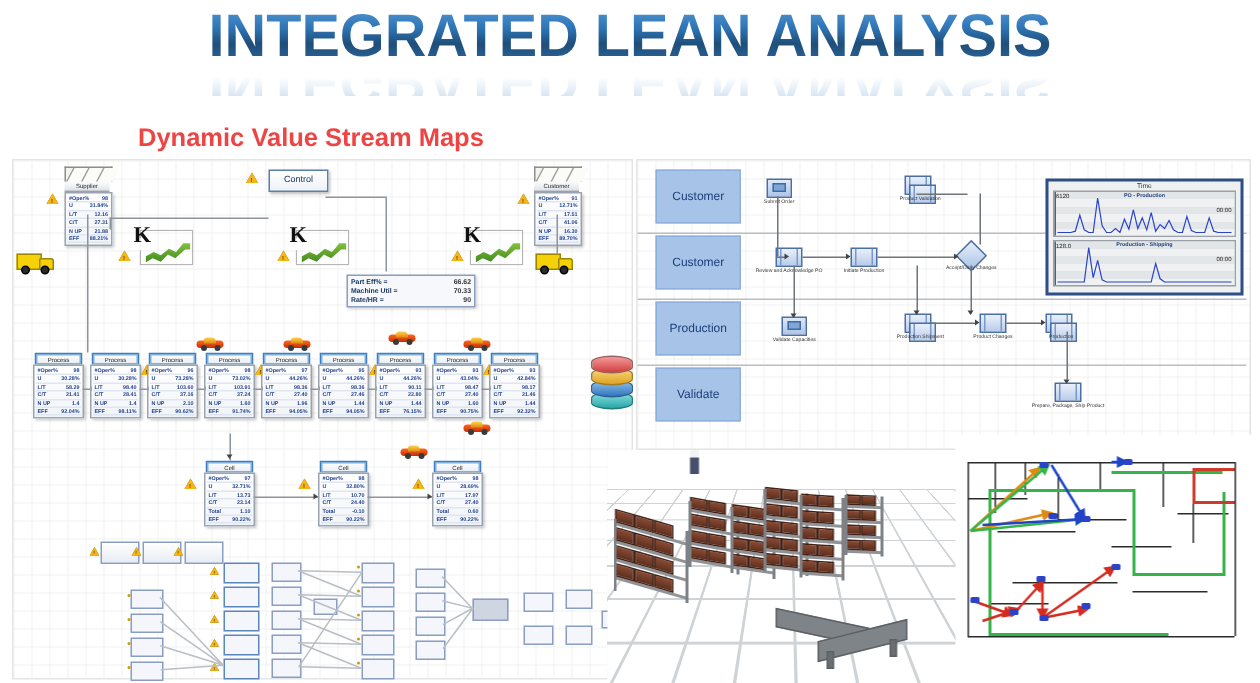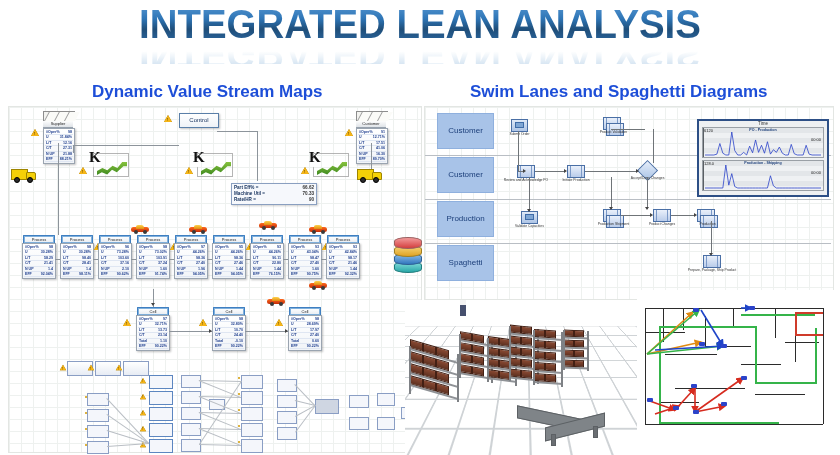--- a/index.html
+++ b/index.html
@@ -28,21 +28,21 @@
     transform:scaleX(.96) scaleY(-1);
     background:linear-gradient(180deg,#b9d3ea 0%,#ffffff 70%);
     -webkit-background-clip:text;background-clip:text;
     color:transparent;-webkit-text-fill-color:transparent;
     opacity:.55;height:18px;overflow:hidden;
     margin-top:0px;
   }
 
   
   .sec-head{
-    position:absolute;font-weight:bold;font-size:17px;color:#1d4ed8;
+    position:absolute;font-weight:bold;font-size:17px;color:#ef4444;
     white-space:nowrap;
   }
   #head-vsm{left:92px;top:82px;}
   #head-swim{left:470px;top:82px;}
 
   
   .panel{position:absolute;background:#fff;}
   .grid{
     background-image:
       linear-gradient(to right,#eef1ef 1px,transparent 1px),
@@ -231,21 +231,20 @@
 <body>
 
 <div id="root">
 
   <div class="title-wrap">
     <div class="title">INTEGRATED LEAN ANALYSIS</div>
     <div class="title-reflect">INTEGRATED LEAN ANALYSIS</div>
   </div>
 
   <div class="sec-head" id="head-vsm">Dynamic Value Stream Maps</div>
-  <div class="sec-head" id="head-swim">Swim Lanes and Spaghetti Diagrams</div>
 
   <div class="panel grid" id="vsm-panel">
 
     <div class="node" style="left:34px;top:4px;">
       <div class="factory">
           <em style="left:0"></em>
           <em style="left:10px"></em>
           <em style="left:20px"></em>
         </div>
       <div class="db-title" style="width:30px;">Supplier</div>
@@ -901,21 +900,21 @@
         <div class="minilink" style="left:286px;top:325px;width:33.60059523282288px;transform:rotate(-53.47114463301484deg);"></div>
       </div>
 
   </div>
 
   <div class="panel grid" id="swim-panel">
     <div id="lane-labels">
         <div class="lane-label" style="left:12px;top:6px;">Customer</div>
         <div class="lane-label" style="left:12px;top:50px;">Customer</div>
         <div class="lane-label" style="left:12px;top:94px;">Production</div>
-        <div class="lane-label" style="left:12px;top:138px;">Spaghetti</div>
+        <div class="lane-label" style="left:12px;top:138px;">Validate</div>
       </div>
     <div id="lane-lines">
         <div class="lane-line" style="left:0;width:406px;top:48px;"></div>
         <div class="lane-line" style="left:0;width:406px;top:92px;"></div>
         <div class="lane-line" style="left:0;width:406px;top:136px;"></div>
       </div>
     <div id="swim-nodes">
         <div class="sw-node" style="left:86px;top:12px;">
         <div class="sw-screen"></div>
           <div class="sw-lbl">Submit Order</div>

